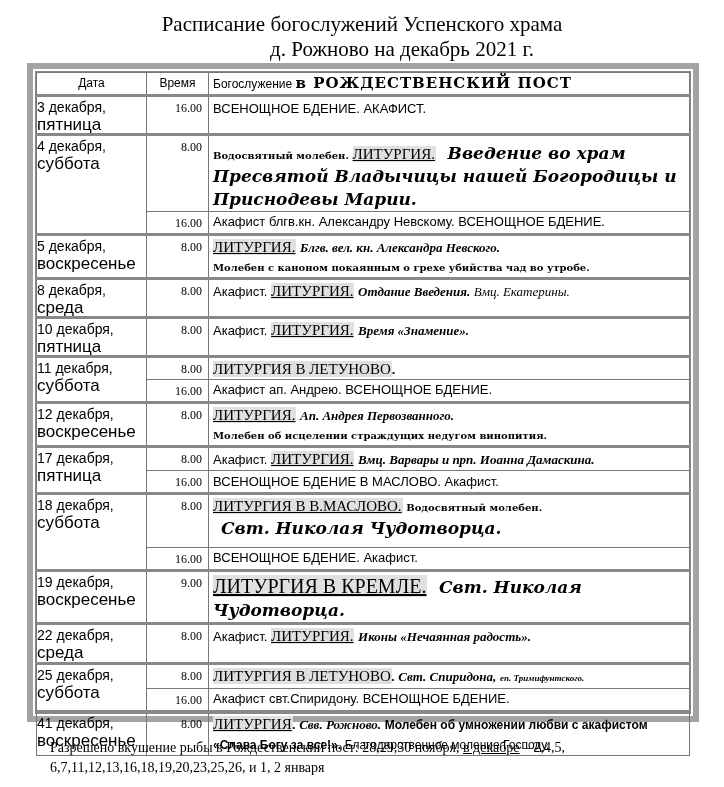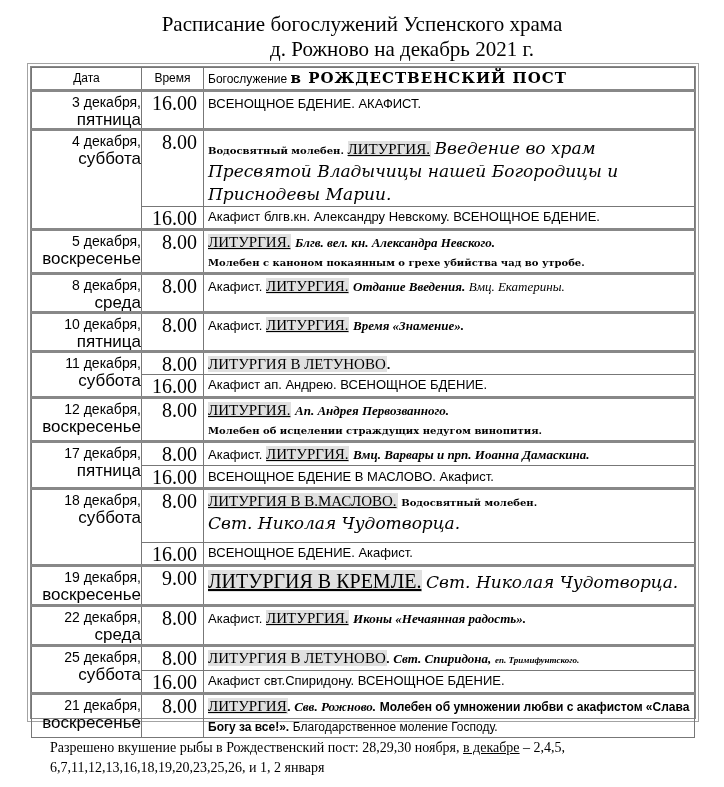--- a/index.html
+++ b/index.html
@@ -1,42 +1,42 @@
 <!DOCTYPE html>
 <html><head>
 <meta charset="utf-8">
 <style>
   html, body { margin:0; padding:0; background:#ffffff; }
   body { width:724px; height:787px; position:relative; overflow:hidden; font-family:"Liberation Sans", sans-serif; color:#000; }
   .title { position:absolute; left:0; width:724px; text-align:center; font-family:"Liberation Serif", serif; font-weight:normal; font-size:21px; line-height:24px; }
   .t1 { top:12px; }
   .t2 { top:37px;padding-left:40px; }
 
-  .tbl-outer { position:absolute; left:27px; top:63px; width:672px; height:659px; border:1px solid #a3a3a3; box-sizing:border-box; }
+  .tbl-outer { position:absolute; left:27px; top:63px; width:672px; height:659px; border:6px solid #a3a3a3; box-sizing:border-box; }
   .tbl-inner { position:absolute; left:2px; top:2px; right:2px; bottom:2px; border:1px solid #888; }
   table { border-collapse:collapse; width:100%; table-layout:fixed; }
   td { border:1px solid #777; vertical-align:top; padding:0; }
   tr.major > td { border-top:3px solid #888; }
   col.c-date { width:110px; }
   col.c-time { width:62px; }
   .hdr td { height:20px; font-size:12px; line-height:20px; }
   .hdr .h-date, .hdr .h-time { text-align:center; }
   .hdr .h-serv { padding-left:4px; }
   .fast { font-family:"DejaVu Serif", serif; font-weight:bold; font-size:15px; letter-spacing:1px; }
 
-  .date { text-align:right; font-size:14px; line-height:17px; padding-top:2px; }
+  .date { text-align:left; font-size:14px; line-height:17px; padding-top:2px; }
   .date .dow { font-size:17px; display:block; }
-  .time { text-align:right; padding-right:6px; font-family:"Liberation Serif", serif; font-size:20px; line-height:20px; padding-top:1px; }
+  .time { text-align:right; padding-right:6px; font-family:"Liberation Serif", serif; font-size:12px; line-height:20px; padding-top:1px; }
   .serv { padding-left:4px; font-size:13px; line-height:19px; padding-top:2px; }
   .lit { font-family:"Liberation Serif", serif; font-size:15px; text-decoration:underline; background:#e0e0e0; padding-right:1px; }
   .lit.nol { text-decoration:none; }
   .lit.big { font-size:20px; }
   .old { font-family:"DejaVu Serif", serif; font-weight:bold; font-size:10px; }
   .feast { font-family:"Liberation Serif", serif; font-style:italic; font-weight:bold; font-size:13px; }
-  .feast-big { font-family:"DejaVu Serif", serif; font-style:italic; font-weight:normal; font-size:17px; line-height:23px; }
+  .feast-big { font-family:"DejaVu Serif", serif; font-style:italic; font-weight:bold; font-size:17px; line-height:23px;margin-left:8px; }
   .feast-sm { font-family:"Liberation Serif", serif; font-style:italic; font-size:13px; }
   .feast-xs { font-family:"Liberation Serif", serif; font-style:italic; font-weight:bold; font-size:9px; }
   .bold-sans { font-weight:bold; font-size:12px; }
 
   .footer { position:absolute; left:50px; top:738px; width:660px; font-family:"Liberation Serif", serif; font-size:14px; line-height:20px; }
   .footer u { text-decoration:underline; }
 </style>
 </head>
 <body>
 
@@ -185,21 +185,21 @@
           <span class="lit nol">ЛИТУРГИЯ В ЛЕТУНОВО</span><span class="feast">. Свт. Спиридона,</span>
           <span class="feast-xs">еп. Тримифунтского.</span>
         </td>
       </tr>
       <tr style="height:19px">
         <td class="time">16.00</td>
         <td class="serv" style="padding-top:0">Акафист свт.Спиридону. ВСЕНОЩНОЕ БДЕНИЕ.</td>
       </tr>
 
       <tr class="major" style="height:42px">
-        <td class="date"><span>21 декабря,</span><span class="dow">воскресенье</span></td>
+        <td class="date"><span>41 декабря,</span><span class="dow">воскресенье</span></td>
         <td class="time">8.00</td>
         <td class="serv">
           <span class="lit">ЛИТУРГИЯ</span><span class="feast">. Свв. Рожново.</span>
           <span class="bold-sans">Молебен об умножении любви с акафистом «Слава Богу за все!».</span>
           <span style="font-size:12px">Благодарственное  моление Господу.</span>
         </td>
       </tr>
     </tbody>
       </table>
   </div>

